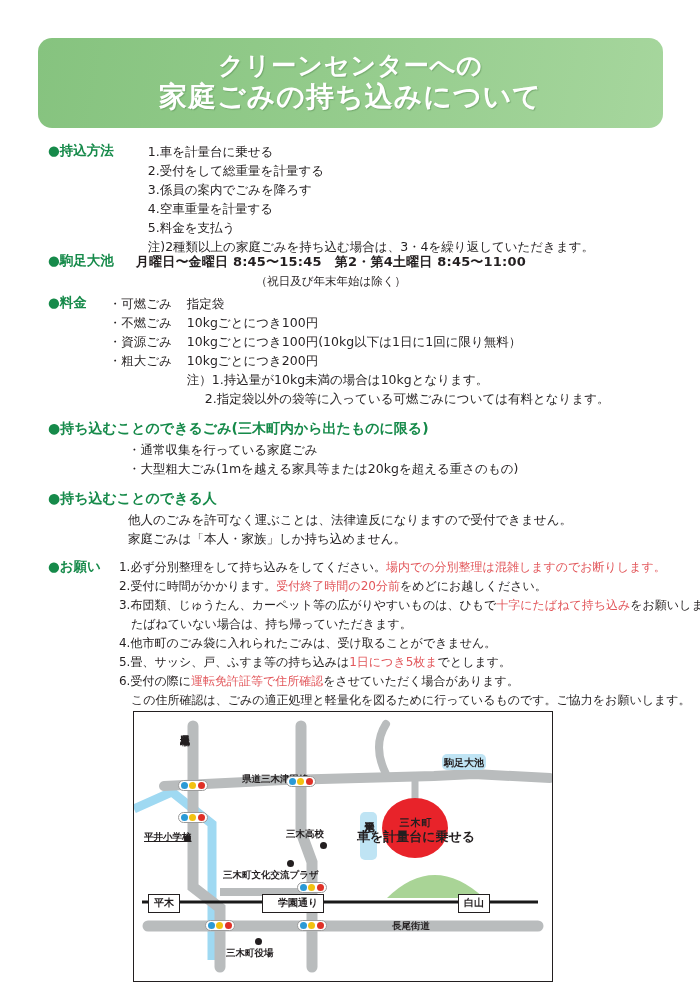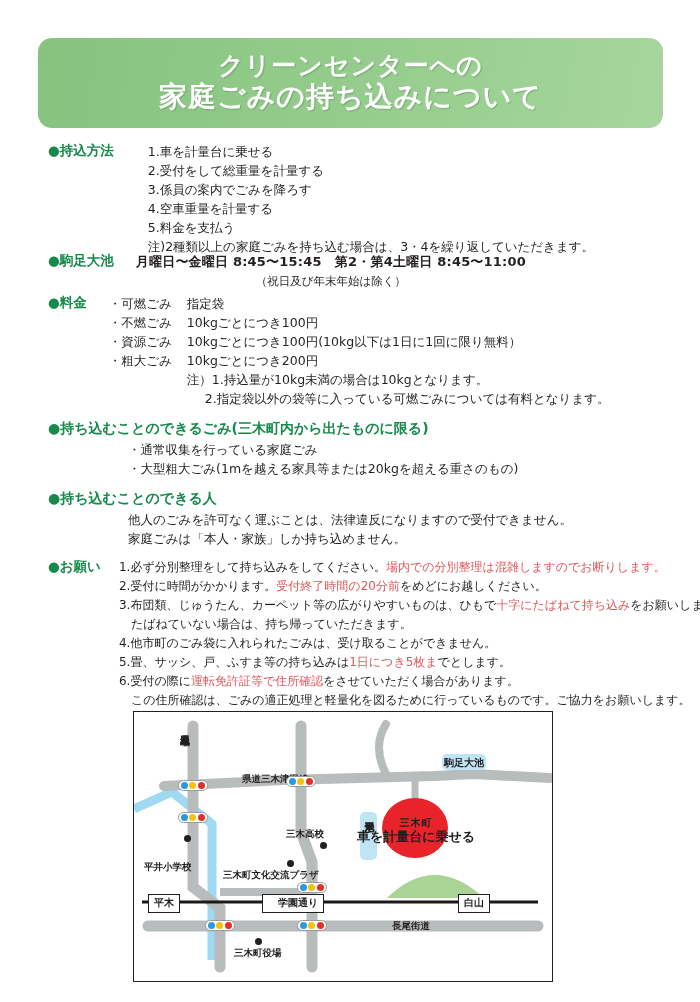--- a/index.html
+++ b/index.html
@@ -324,30 +324,30 @@
   <div class="map-lbl" style="left:108px; top:62px;">県道三木津田線</div>
   <div class="map-lbl" style="left:258px; top:209px;">長尾街道</div>
 
   <div class="pond" style="left:308px; top:42px; width:44px; height:16px;"></div>
   <div class="pond-lbl" style="left:310px; top:44px;">駒足大池</div>
 
   <div class="pond" style="left:226px; top:100px; width:17px; height:48px;"></div>
   <div class="pond-lbl vert" style="left:228px; top:102px;">平木尾池</div>
 
   <div class="poi-dot" style="left:50px; top:123px;"></div>
-  <div class="map-lbl" style="left:10px; top:150px;">平井小学校</div>
+  <div class="map-lbl" style="left:10px; top:120px;text-decoration:underline;">平井小学校</div>
 
   <div class="poi-dot" style="left:186px; top:130px;"></div>
   <div class="map-lbl" style="left:152px; top:117px;">三木高校</div>
 
   <div class="poi-dot" style="left:153px; top:148px;"></div>
   <div class="map-lbl" style="left:89px; top:158px;">三木町文化交流プラザ</div>
 
   <div class="poi-dot" style="left:121px; top:226px;"></div>
-  <div class="map-lbl" style="left:100px; top:236px;text-align:center;">三木町役場</div>
+  <div class="map-lbl" style="left:92px; top:236px;text-align:center;">三木町役場</div>
 
   <div class="center-mark" style="left:248px; top:86px;"></div>
   <div class="center-lbl" style="left:196px; top:105px; width:172px;">
     <div class="l1">三木町</div>
     <div class="l2">車を計量台に乗せる</div>
   </div>
 
   <div class="signal" style="left:44px; top:68px;">
     <i class="sig-b"></i>
       <i class="sig-y"></i>

